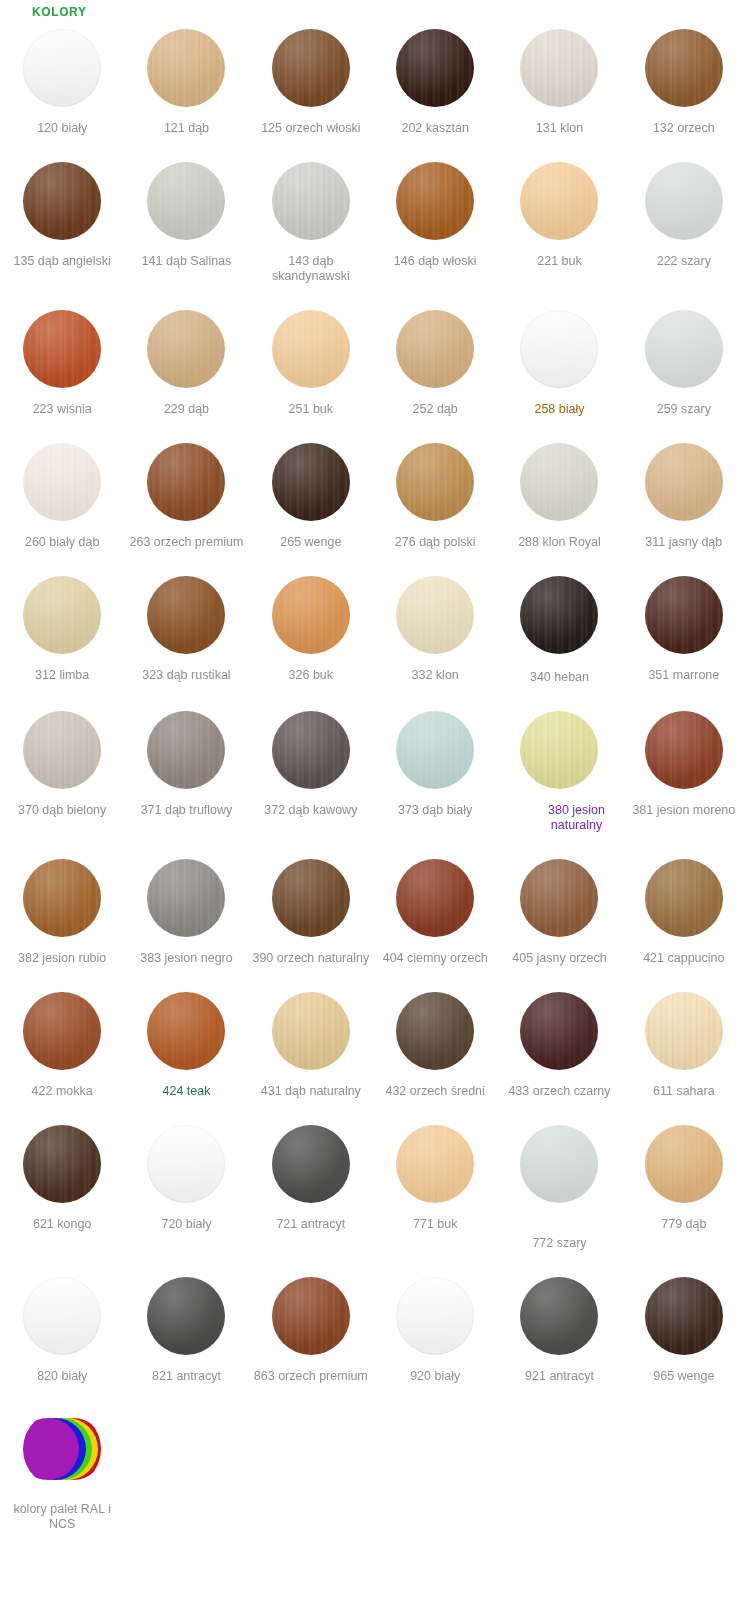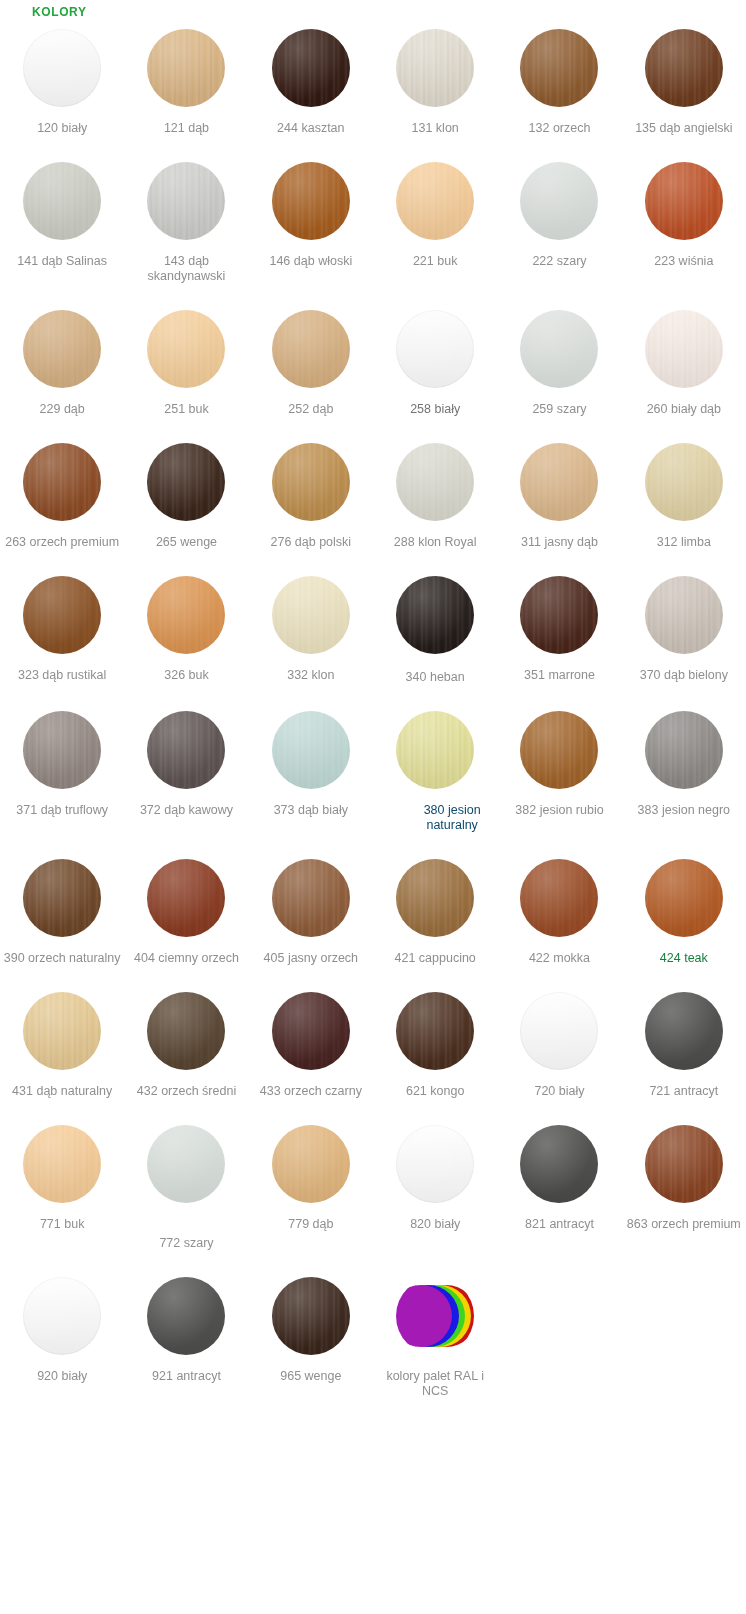--- a/index.html
+++ b/index.html
@@ -139,26 +139,35 @@
         <div class="swatch-disc-wrap">
           <div class="swatch-disc" style="background-color: rgb(220, 182, 132);">
             <div class="grain "></div>
             <div class="shade"></div>
           </div>
         </div>
         <div class="swatch-label" style="color: rgb(143, 143, 143);">121 dąb</div>
       </div>
       <div class="swatch-cell">
         <div class="swatch-disc-wrap">
+          <div class="swatch-disc" style="background-color: rgb(123, 74, 37);">
+            <div class="grain "></div>
+            <div class="shade"></div>
+          </div>
+        </div>
+        <div class="swatch-label" style="color: rgb(143, 143, 143);">125 orzech włoski</div>
+      </div>
+      <div class="swatch-cell">
+        <div class="swatch-disc-wrap">
           <div class="swatch-disc" style="background-color: rgb(50, 24, 15);">
             <div class="grain "></div>
             <div class="shade"></div>
           </div>
         </div>
-        <div class="swatch-label" style="color: rgb(143, 143, 143);">244 kasztan</div>
+        <div class="swatch-label" style="color: rgb(143, 143, 143);">202 kasztan</div>
       </div>
       <div class="swatch-cell">
         <div class="swatch-disc-wrap">
           <div class="swatch-disc" style="background-color: rgb(227, 221, 208);">
             <div class="grain "></div>
             <div class="shade"></div>
           </div>
         </div>
         <div class="swatch-label" style="color: rgb(143, 143, 143);">131 klon</div>
       </div>
@@ -259,21 +268,21 @@
           </div>
         </div>
         <div class="swatch-label" style="color: rgb(143, 143, 143);">252 dąb</div>
       </div>
       <div class="swatch-cell">
         <div class="swatch-disc-wrap">
           <div class="swatch-disc pale" style="background-color: rgb(253, 253, 253);">
             <div class="shade"></div>
           </div>
         </div>
-        <div class="swatch-label" style="color: #737373;">258 biały</div>
+        <div class="swatch-label" style="color: #a16207;">258 biały</div>
       </div>
       <div class="swatch-cell">
         <div class="swatch-disc-wrap">
           <div class="swatch-disc" style="background-color: rgb(221, 226, 223);">
             <div class="shade"></div>
           </div>
         </div>
         <div class="swatch-label" style="color: rgb(143, 143, 143);">259 szary</div>
       </div>
       <div class="swatch-cell">
@@ -420,21 +429,30 @@
         </div>
         <div class="swatch-label" style="color: rgb(143, 143, 143);">373 dąb biały</div>
       </div>
       <div class="swatch-cell">
         <div class="swatch-disc-wrap">
           <div class="swatch-disc" style="background-color: rgb(230, 227, 155);">
             <div class="grain "></div>
             <div class="shade"></div>
           </div>
         </div>
-        <div class="swatch-label" style="color: #0c4a6e; margin-left: 34px;">380 jesion naturalny</div>
+        <div class="swatch-label" style="color: #6d28d9; margin-left: 34px;">380 jesion naturalny</div>
+      </div>
+      <div class="swatch-cell">
+        <div class="swatch-disc-wrap">
+          <div class="swatch-disc" style="background-color: rgb(142, 60, 34);">
+            <div class="grain "></div>
+            <div class="shade"></div>
+          </div>
+        </div>
+        <div class="swatch-label" style="color: rgb(143, 143, 143);">381 jesion moreno</div>
       </div>
       <div class="swatch-cell">
         <div class="swatch-disc-wrap">
           <div class="swatch-disc" style="background-color: rgb(162, 99, 40);">
             <div class="grain "></div>
             <div class="shade"></div>
           </div>
         </div>
         <div class="swatch-label" style="color: rgb(143, 143, 143);">382 jesion rubio</div>
       </div>
@@ -520,20 +538,29 @@
         <div class="swatch-label" style="color: rgb(143, 143, 143);">432 orzech średni</div>
       </div>
       <div class="swatch-cell">
         <div class="swatch-disc-wrap">
           <div class="swatch-disc" style="background-color: rgb(72, 34, 32);">
             <div class="grain soft"></div>
             <div class="shade"></div>
           </div>
         </div>
         <div class="swatch-label" style="color: rgb(143, 143, 143);">433 orzech czarny</div>
+      </div>
+      <div class="swatch-cell">
+        <div class="swatch-disc-wrap">
+          <div class="swatch-disc" style="background-color: rgb(248, 223, 180);">
+            <div class="grain "></div>
+            <div class="shade"></div>
+          </div>
+        </div>
+        <div class="swatch-label" style="color: rgb(143, 143, 143);">611 sahara</div>
       </div>
       <div class="swatch-cell">
         <div class="swatch-disc-wrap">
           <div class="swatch-disc" style="background-color: rgb(74, 45, 28);">
             <div class="grain "></div>
             <div class="shade"></div>
           </div>
         </div>
         <div class="swatch-label" style="color: rgb(143, 143, 143);">621 kongo</div>
       </div>

